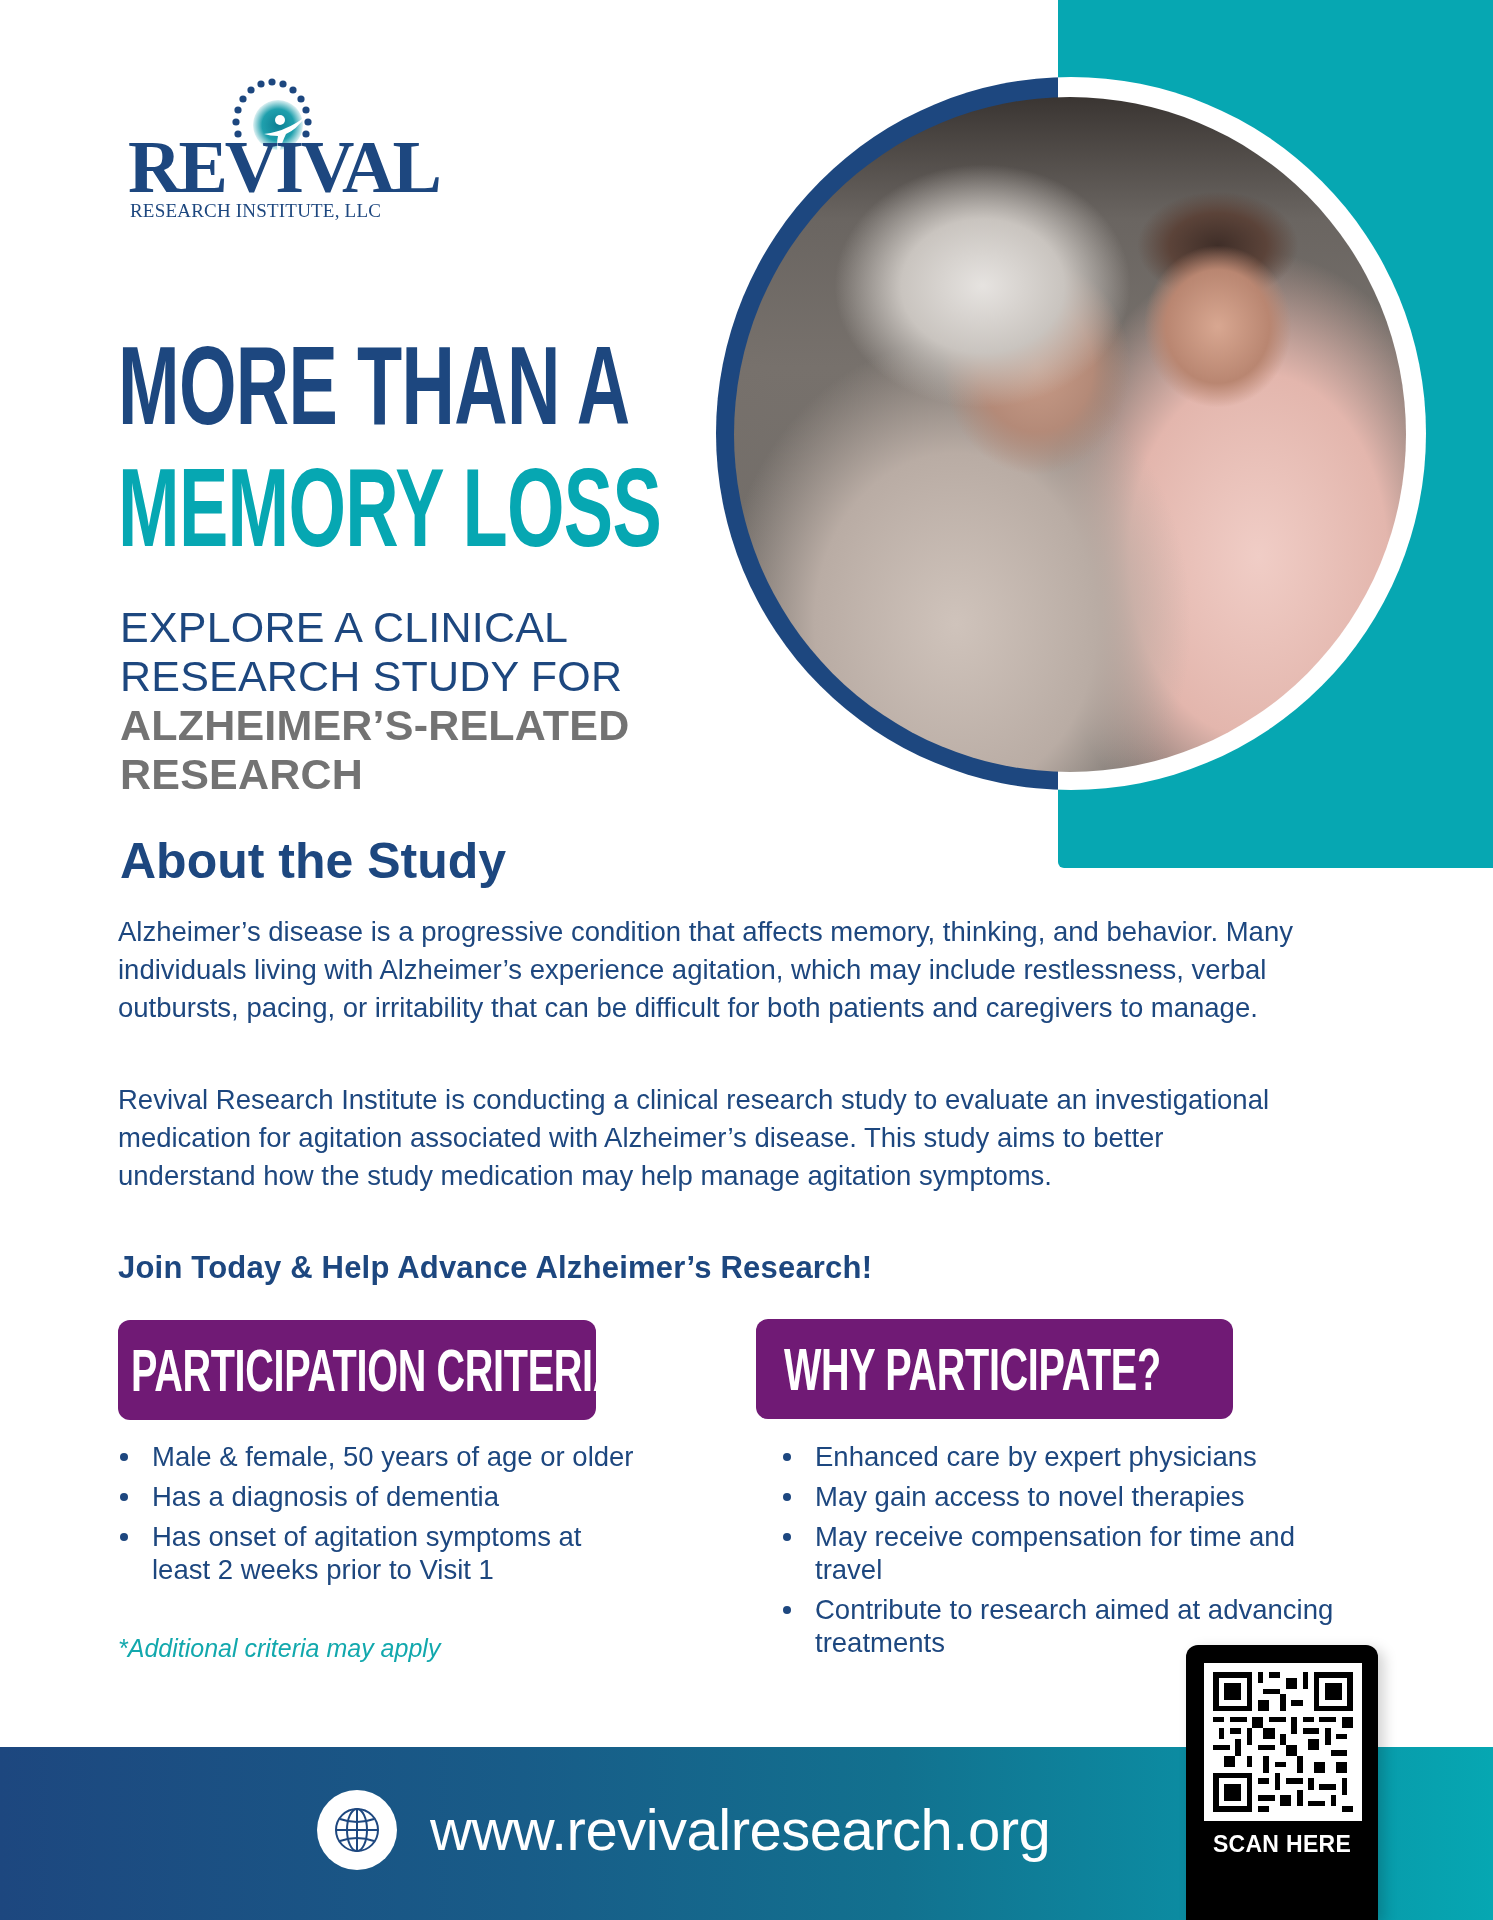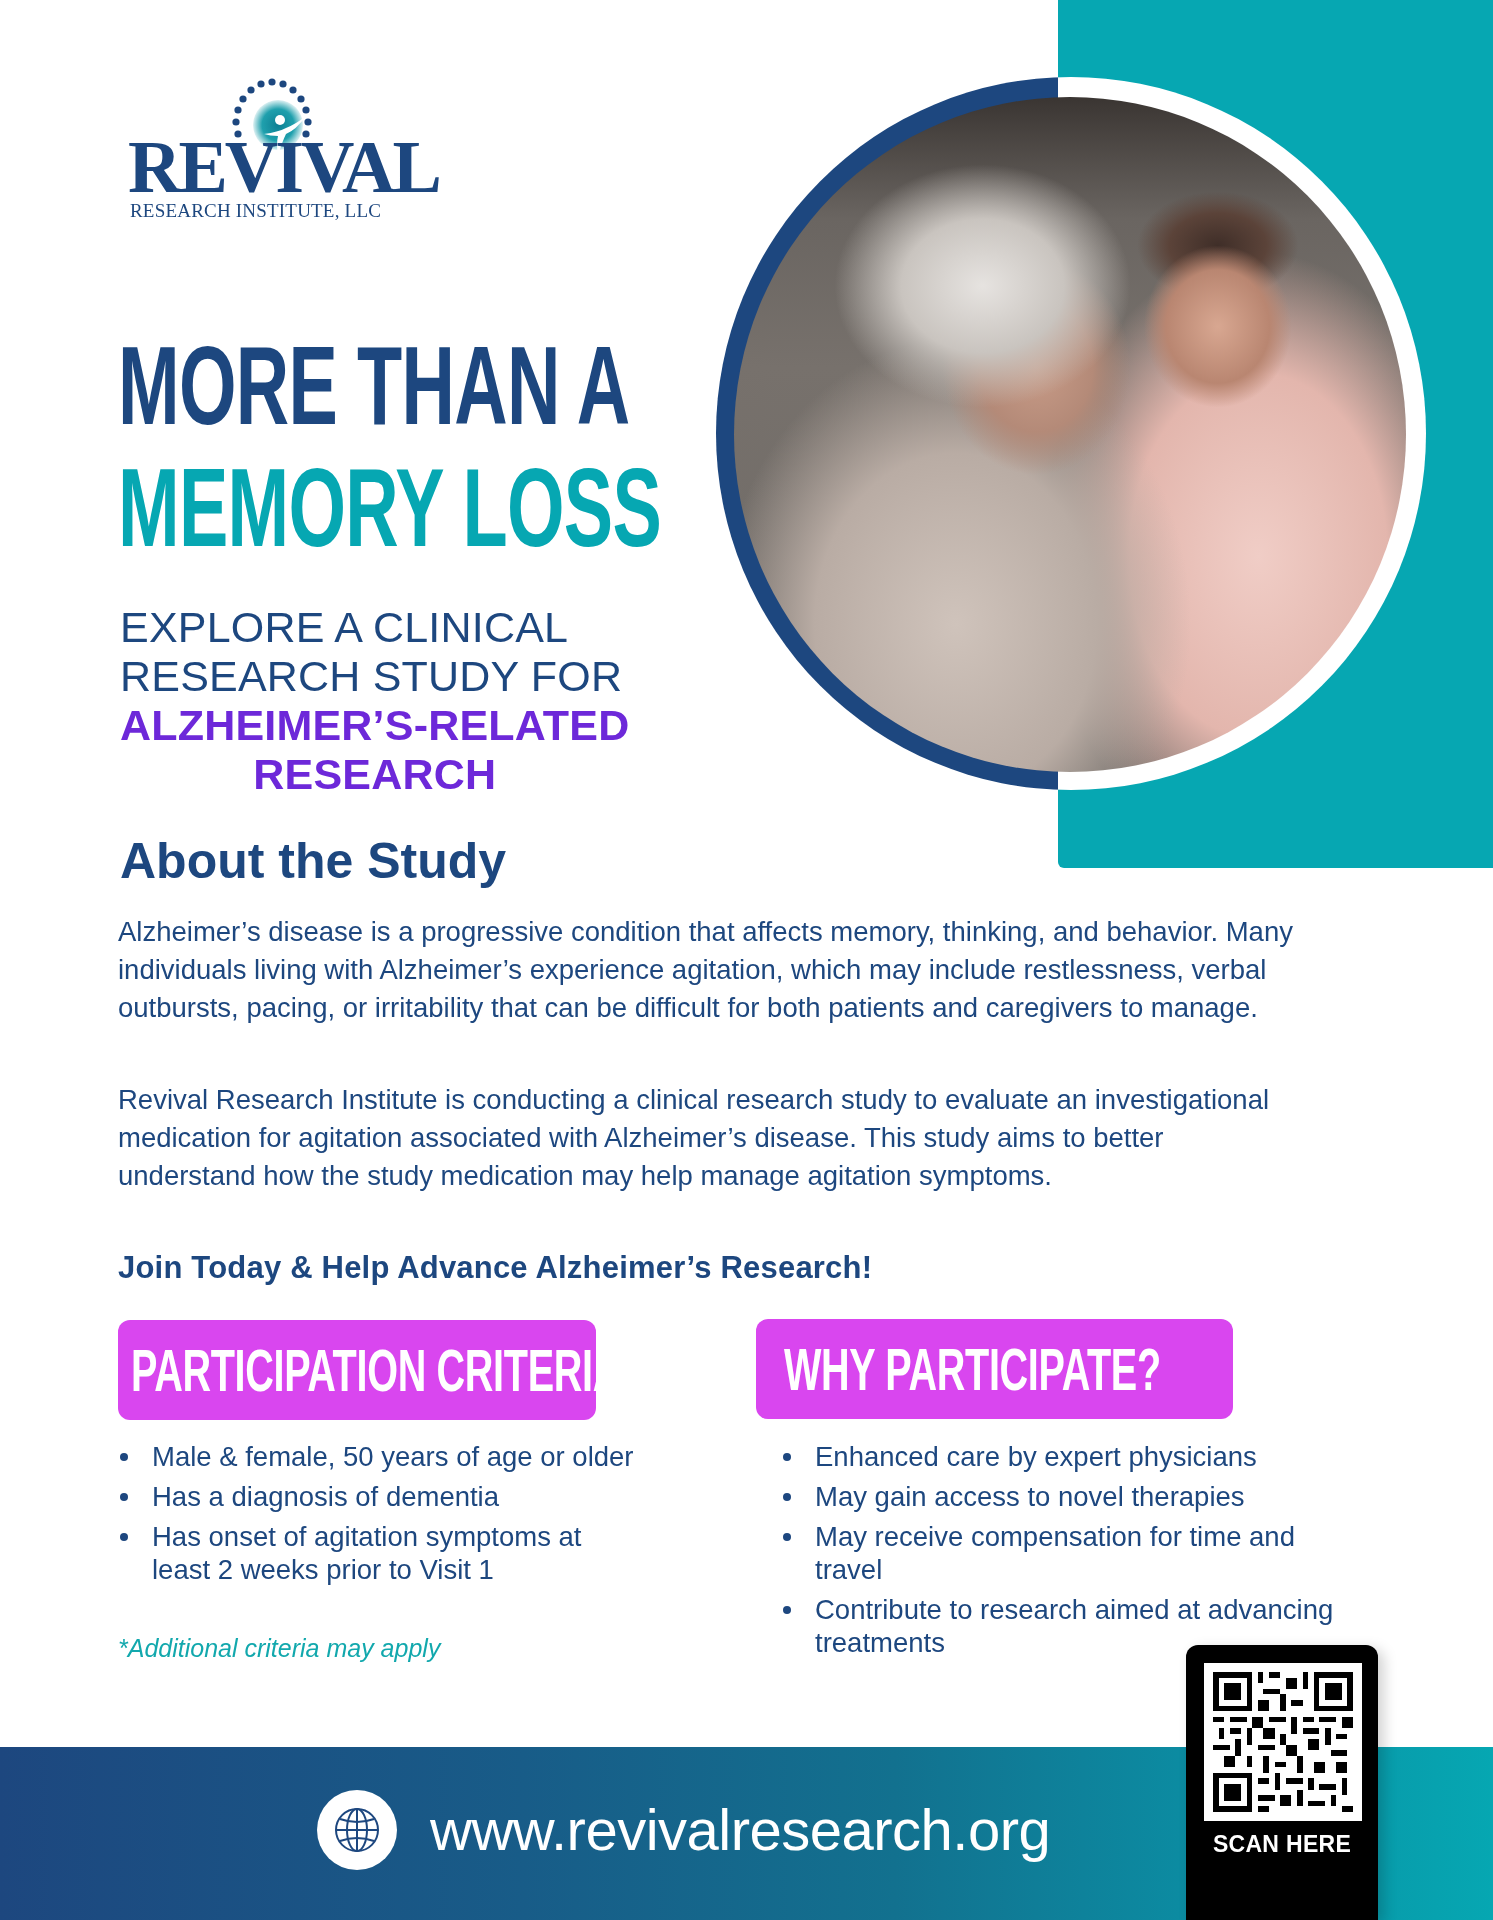--- a/index.html
+++ b/index.html
@@ -29,30 +29,30 @@
   .logo-word { position: absolute; left: 0; top: 58px; font-family: "Liberation Serif", "DejaVu Serif", serif; font-weight: 700; font-size: 74px; letter-spacing: -3px; color: #1d477f; line-height: 1; }
   .logo-sub { position: absolute; left: 2px; top: 128px; font-family: "Liberation Serif", "DejaVu Serif", serif; font-size: 19px; color: #1d477f; letter-spacing: 0.2px; white-space: nowrap; }
 
   .headline { position: absolute; left: 118px; top: 330px; font-family: "Liberation Sans", "DejaVu Sans", sans-serif; font-weight: 700; line-height: 1; }
   .headline .l1, .headline .l2 { display: block; font-size: 112px; transform: scaleX(0.66); transform-origin: left top; letter-spacing: -1px; white-space: nowrap; }
   .headline .l1 { color: #1d477f; height: 122px; }
   .headline .l2 { color: #06a7b2; }
 
   .subhead { position: absolute; left: 120px; top: 603px; font-size: 43px; line-height: 49px; font-weight: 400; letter-spacing: 0.2px; }
   .subhead .navy { color: #1d477f; display: block; }
-  .subhead .teal { color: #6d28d9; display: block; font-weight: 700; text-align: center; }
+  .subhead .teal { color: #737373; display: block; font-weight: 700; }
 
   .about-title { position: absolute; left: 120px; top: 832px; font-size: 50px; font-weight: 700; color: #1d477f; }
 
   .para { position: absolute; left: 118px; width: 1180px; font-size: 27.5px; line-height: 38px; color: #1d477f; }
   .para.p1 { top: 913px; }
   .para.p2 { top: 1081px; }
   .join { position: absolute; left: 118px; top: 1250px; font-size: 31px; font-weight: 700; color: #1d477f; letter-spacing: 0.2px; }
 
-  .box-header { position: absolute; height: 100px; background: #d946ef; border-radius: 12px; color: #ffffff; font-weight: 700; display: flex; align-items: center; }
+  .box-header { position: absolute; height: 100px; background: #701a75; border-radius: 12px; color: #ffffff; font-weight: 700; display: flex; align-items: center; }
   .box-header span { display: inline-block; font-size: 60px; transform: scaleX(0.66); transform-origin: left center; white-space: nowrap; letter-spacing: -0.5px; }
   .box-header.criteria { left: 118px; top: 1320px; width: 478px; padding-left: 13px; }
   .box-header.why { left: 756px; top: 1319px; width: 477px; padding-left: 28px; }
 
   ul.bullets { position: absolute; list-style: none; font-size: 27.5px; line-height: 33px; color: #1d477f; }
   ul.bullets li { position: relative; padding-left: 34px; margin-bottom: 7px; }
   ul.bullets li::before { content: ""; position: absolute; left: 2px; top: 13px; width: 8px; height: 8px; border-radius: 50%; background: #1d477f; }
   ul.bullets.criteria { left: 118px; top: 1440px; width: 520px; }
   ul.bullets.why { left: 781px; top: 1440px; width: 580px; }
 

